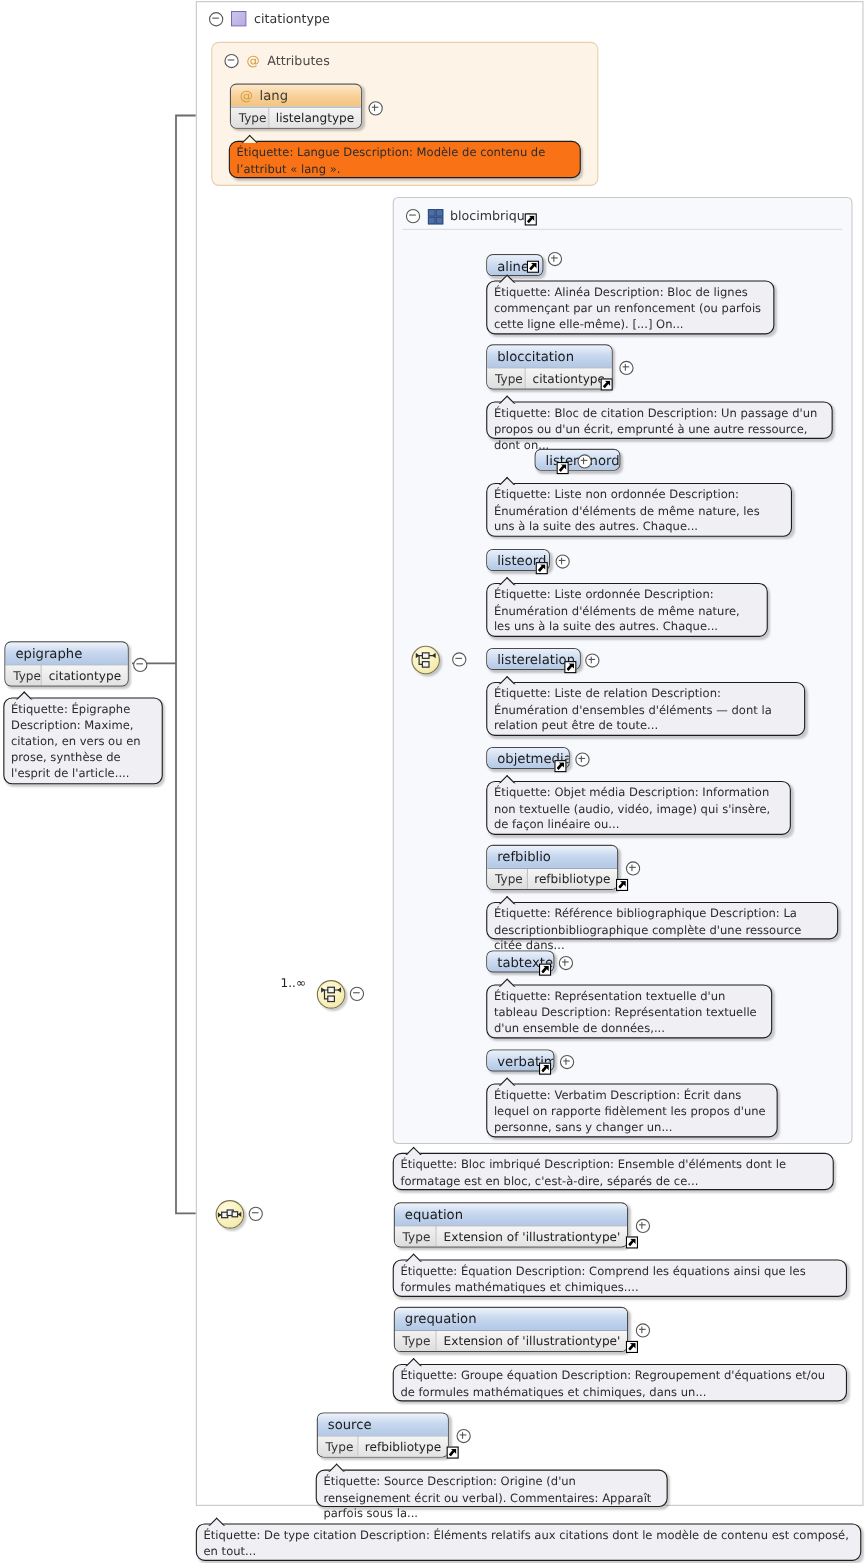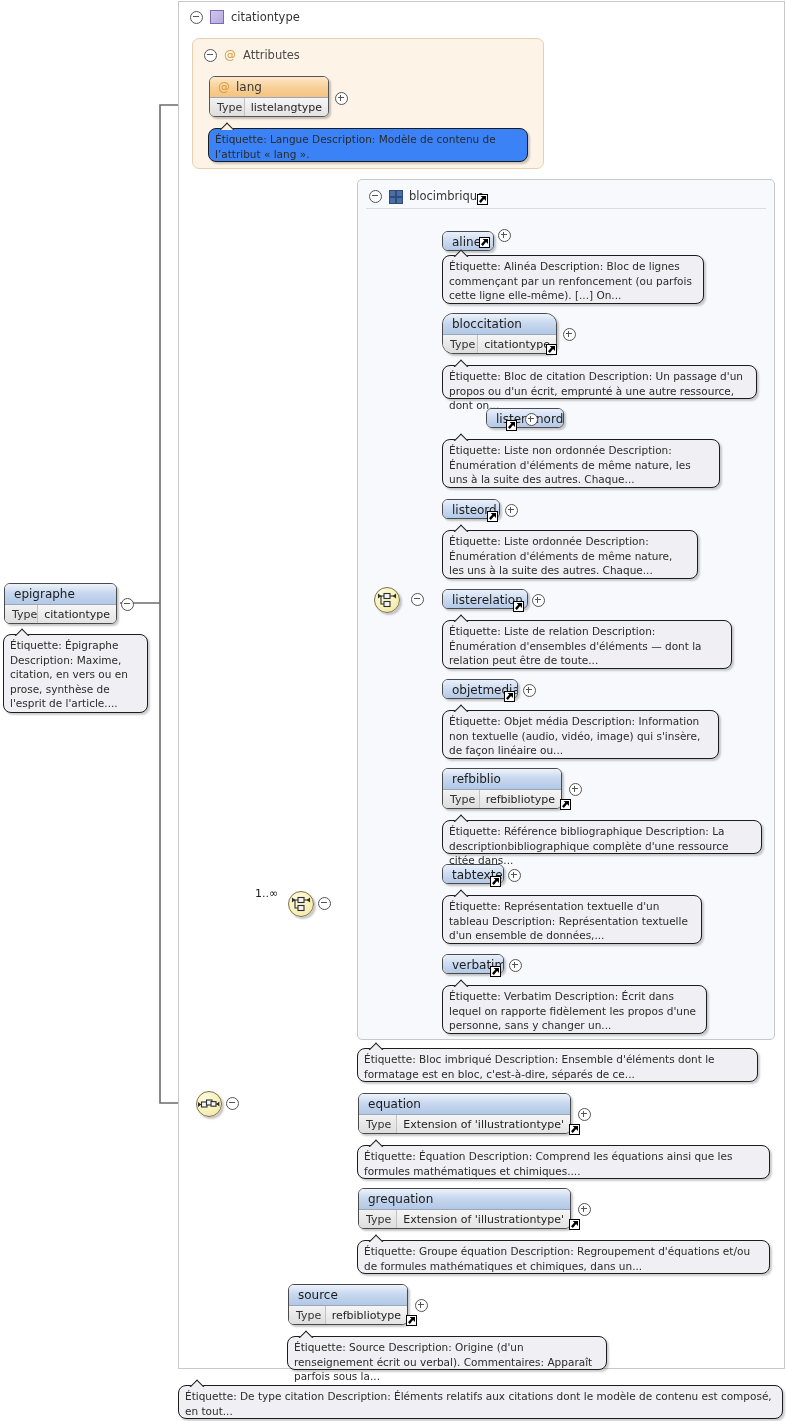--- a/index.html
+++ b/index.html
@@ -98,21 +98,21 @@
   }
 
   
   .doc{
     position:absolute;box-sizing:border-box;
     border:1px solid #1c1c1c;border-radius:8px;background:#efeff4;
     box-shadow:2px 2px 2px rgba(0,0,0,.2);
     font-size:10.5px;line-height:14.5px;color:#2b2b2b;
     padding:3px 7px 3px 6px;
   }
-  .doc.attrdoc{background:#3b82f6;border-color:#1c1c1c;}
+  .doc.attrdoc{background:#f97316;border-color:#1c1c1c;}
   
   .doc .tail{
     position:absolute;top:-7px;left:10px;width:16px;height:8px;overflow:hidden;
   }
   .doc .tail:before{
     content:"";position:absolute;left:2px;top:3px;width:11px;height:11px;
     background:#efeff4;border-left:1px solid #1c1c1c;border-top:1px solid #1c1c1c;
     transform:rotate(45deg);
   }
   .doc.attrdoc .tail:before{background:#fdf2e2;}
@@ -259,21 +259,21 @@
   <div class="elem simple" style="left:442px;top:231px;width:52px;height:20px;">
     <span class="name">alinea</span>
   </div>
   <span class="lnk" style="left:479px;top:237px;"></span>
   <span class="exp plus" style="position:absolute;left:498px;top:229px;"></span>
   <div class="doc" style="left:442px;top:255px;width:262px;height:49px;">
     <span class="tail"></span>
     <span>Étiquette: Alinéa Description: Bloc de lignes commençant par un renfoncement (ou parfois cette ligne elle-même). [...] On...</span>
   </div>
 
-  <div class="elem" style="left:442px;top:313px;width:115px;height:41px;border-radius:11px;">
+  <div class="elem" style="left:442px;top:313px;width:115px;height:41px;">
     <span class="name">bloccitation</span>
     <span class="typerow">
       <span class="k">Type</span>
       <span class="v">citationtype</span>
     </span>
   </div>
   <span class="lnk" style="left:546px;top:344px;"></span>
   <span class="exp plus" style="position:absolute;left:563px;top:328px;"></span>
   <div class="doc" style="left:442px;top:365px;width:315px;height:34px;">
     <span class="tail"></span>

